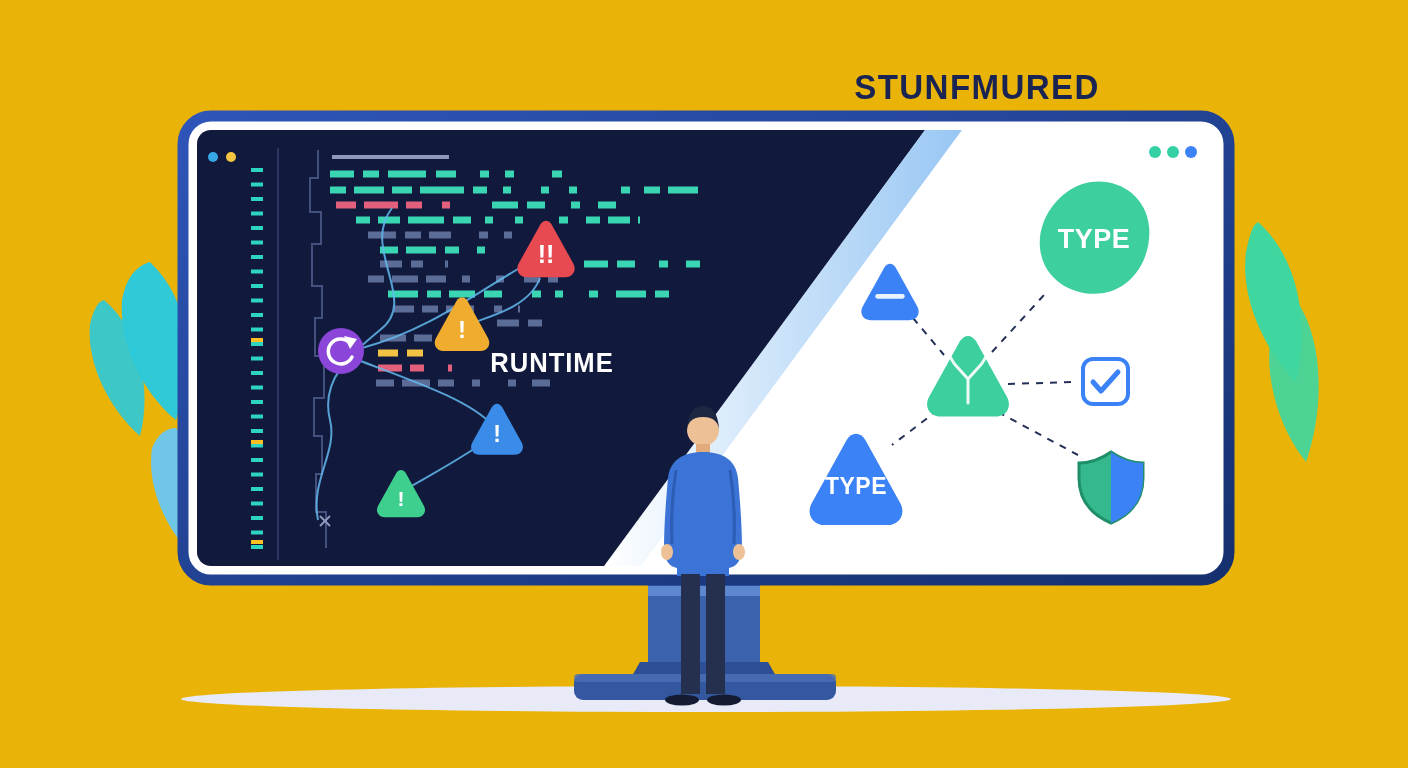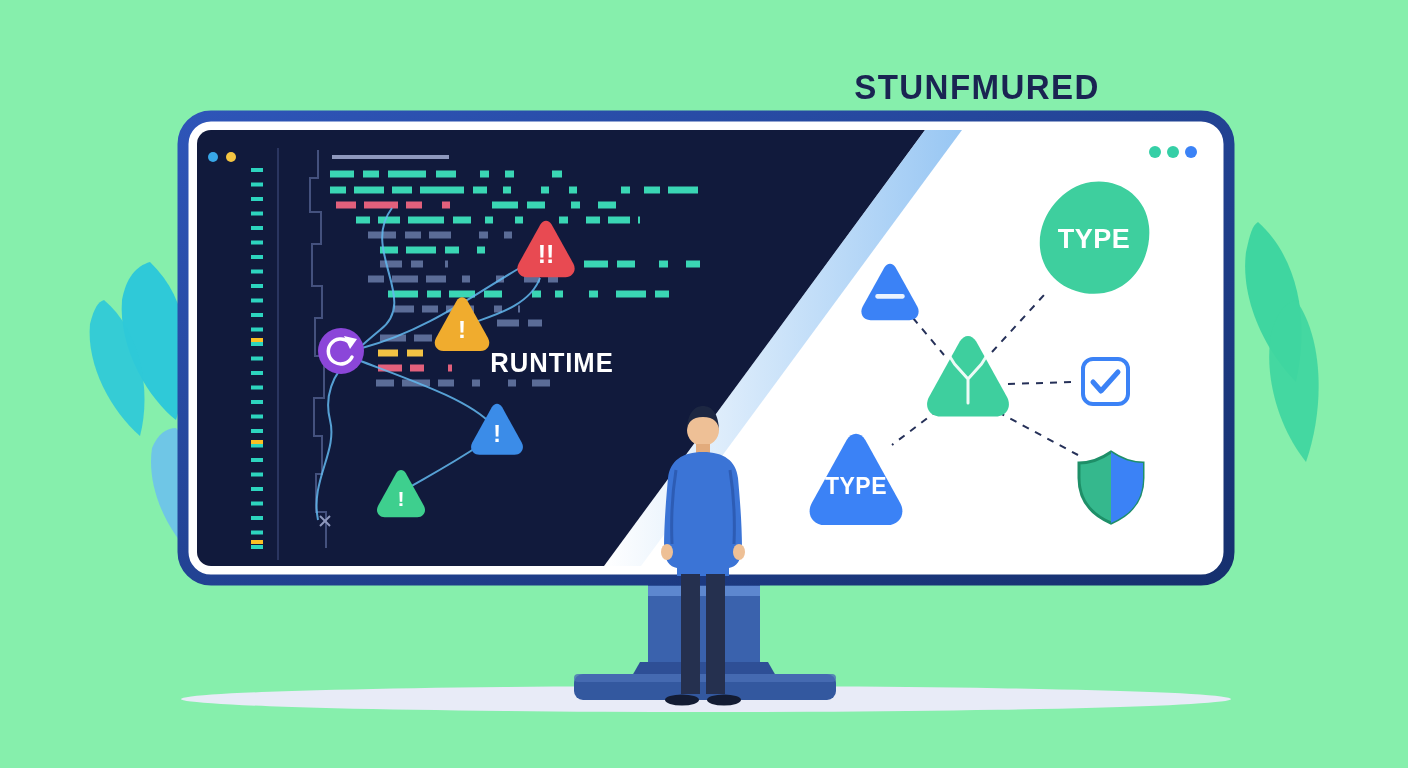--- a/index.html
+++ b/index.html
@@ -1,16 +1,16 @@
 <!DOCTYPE html>
 <html><head>
 <meta charset="utf-8">
 <style>
   html,body{margin:0;padding:0;background:#ffffff;}
-  .stage{position:relative;width:1408px;height:768px;overflow:hidden;background:#86efac;
+  .stage{position:relative;width:1408px;height:768px;overflow:hidden;background:#eab308;
          font-family:"Liberation Sans", sans-serif;}
   svg{display:block;}
   text{font-family:"Liberation Sans", sans-serif;}
   .headline{font-size:36px;font-weight:bold;fill:#1a2452;letter-spacing:1.5px;}
   .panel-label{font-size:27px;font-weight:bold;fill:#ffffff;letter-spacing:1px;}
   .alert-glyph{font-weight:bold;fill:#ffffff;text-anchor:middle;}
   .type-label{font-weight:bold;fill:#ffffff;text-anchor:middle;letter-spacing:0.5px;}
   .code{stroke-width:7;fill:none;}
   .t{stroke:#3ad6b4;} .r{stroke:#e2607c;} .g{stroke:#5b6c97;} .y{stroke:#f2c244;}
   .flow{fill:none;stroke:#63b9ee;stroke-width:2;opacity:.85;}

